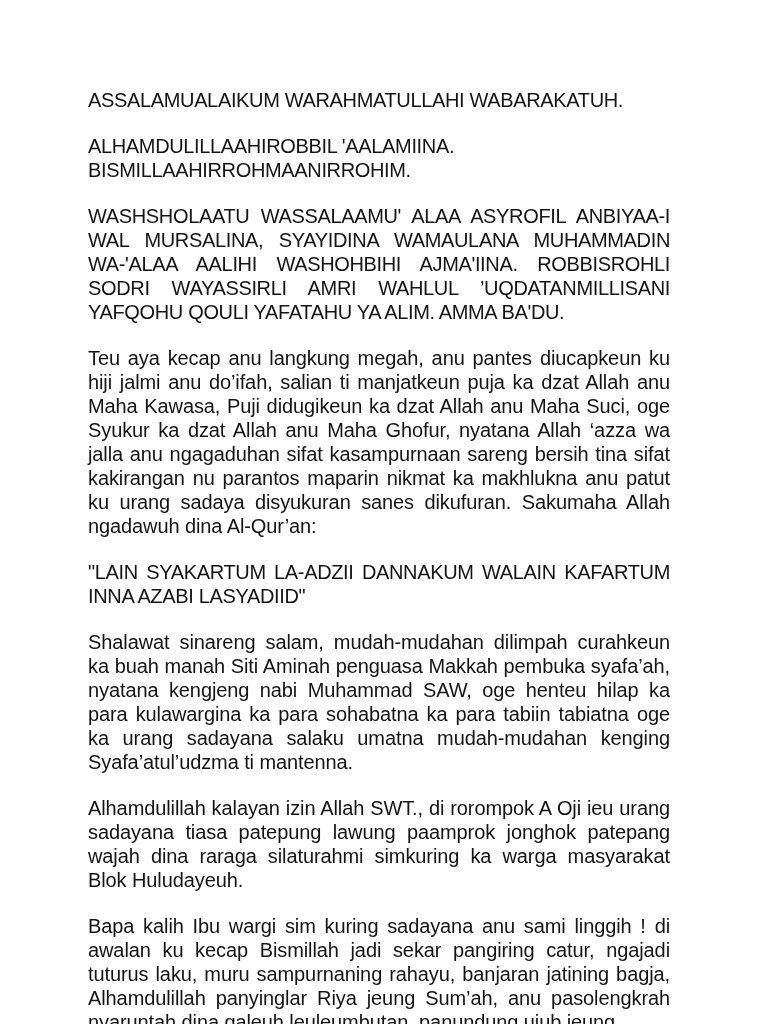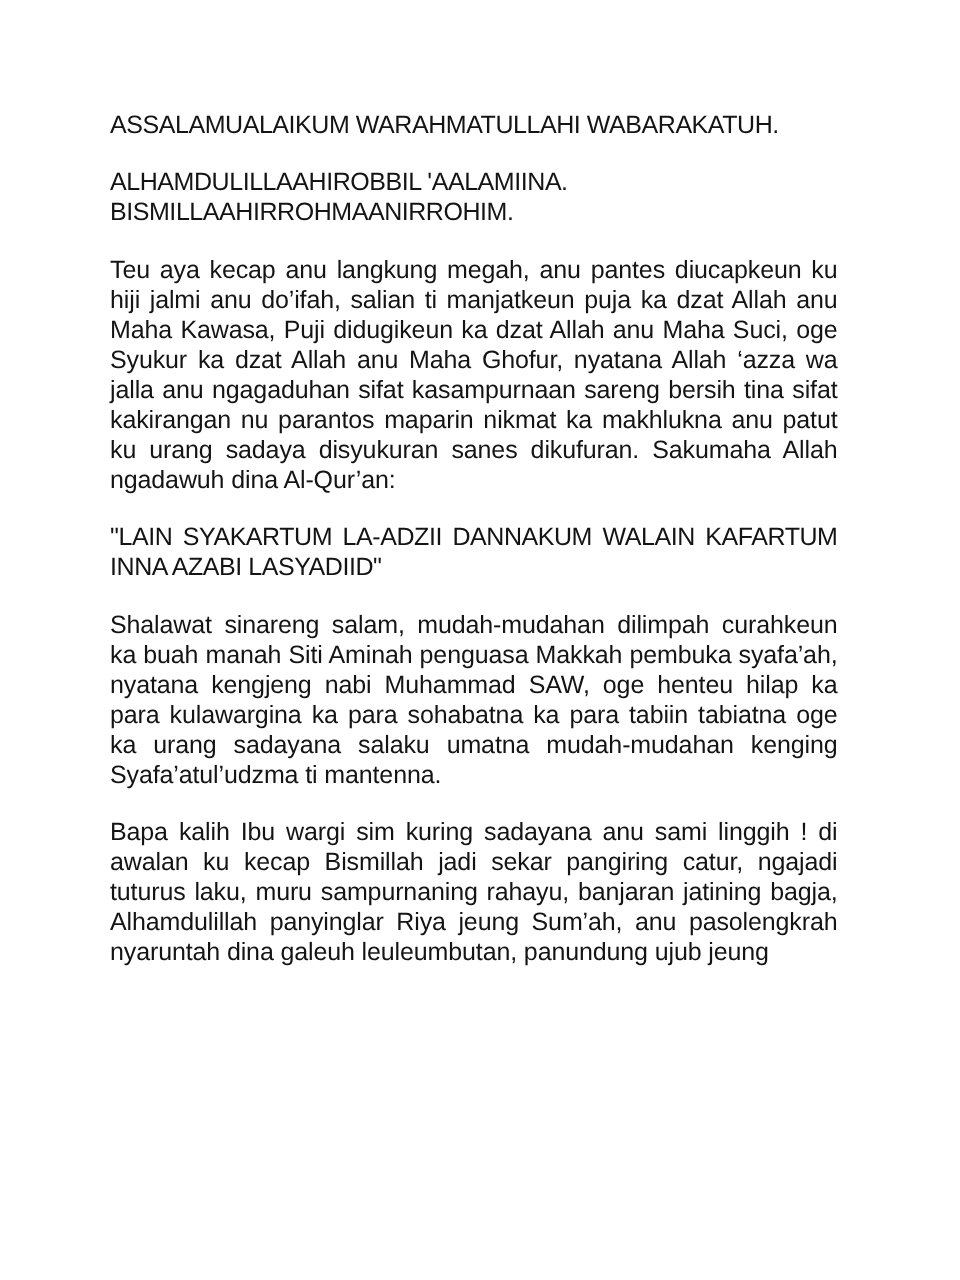--- a/index.html
+++ b/index.html
@@ -45,18 +45,20 @@
     }
   </style>
 </head>
 <body>
 
 <div class="page">
   <div class="content">
     <p class="para caps">ASSALAMUALAIKUM WARAHMATULLAHI WABARAKATUH.</p>
     <p class="para caps tight">ALHAMDULILLAAHIROBBIL 'AALAMIINA.</p>
     <p class="para caps">BISMILLAAHIRROHMAANIRROHIM.</p>
+    <p class="para caps">WASHSHOLAATU WASSALAAMU' ALAA ASYROFIL ANBIYAA-I WAL MURSALINA, SYAYIDINA WAMAULANA MUHAMMADIN WA-'ALAA AALIHI WASHOHBIHI AJMA'IINA. ROBBISROHLI SODRI WAYASSIRLI AMRI WAHLUL ’UQDATANMILLISANI YAFQOHU QOULI YAFATAHU YA ALIM. AMMA BA'DU.</p>
     <p class="para">Teu aya kecap anu langkung megah, anu pantes diucapkeun ku hiji jalmi anu do’ifah, salian ti manjatkeun puja ka dzat Allah anu Maha Kawasa, Puji didugikeun ka dzat Allah anu Maha Suci, oge Syukur ka dzat Allah anu Maha Ghofur, nyatana Allah ‘azza wa jalla anu ngagaduhan sifat kasampurnaan sareng bersih tina sifat kakirangan nu parantos maparin nikmat ka makhlukna anu patut ku urang sadaya disyukuran sanes dikufuran. Sakumaha Allah ngadawuh dina Al-Qur’an:</p>
     <p class="para caps">"LAIN SYAKARTUM LA-ADZII DANNAKUM WALAIN KAFARTUM INNA AZABI LASYADIID"</p>
     <p class="para">Shalawat sinareng salam, mudah-mudahan dilimpah curahkeun ka buah manah  Siti Aminah penguasa Makkah pembuka syafa’ah, nyatana kengjeng nabi Muhammad SAW, oge henteu hilap ka para kulawargina ka para sohabatna ka para tabiin tabiatna oge ka urang sadayana salaku umatna mudah-mudahan kenging Syafa’atul’udzma ti mantenna.</p>
+    <p class="para">Alhamdulillah kalayan izin Allah SWT., di rorompok A Oji ieu urang sadayana tiasa patepung lawung paamprok jonghok patepang wajah dina raraga silaturahmi simkuring ka warga masyarakat Blok Huludayeuh.</p>
     <p class="para">Bapa kalih Ibu wargi sim kuring sadayana anu sami linggih ! di awalan ku kecap Bismillah jadi sekar pangiring catur, ngajadi tuturus laku, muru sampurnaning rahayu, banjaran jatining bagja, Alhamdulillah panyinglar Riya jeung Sum’ah, anu pasolengkrah nyaruntah dina galeuh leuleumbutan, panundung ujub jeung</p>
   </div>
 </div>
 
 </body></html>

